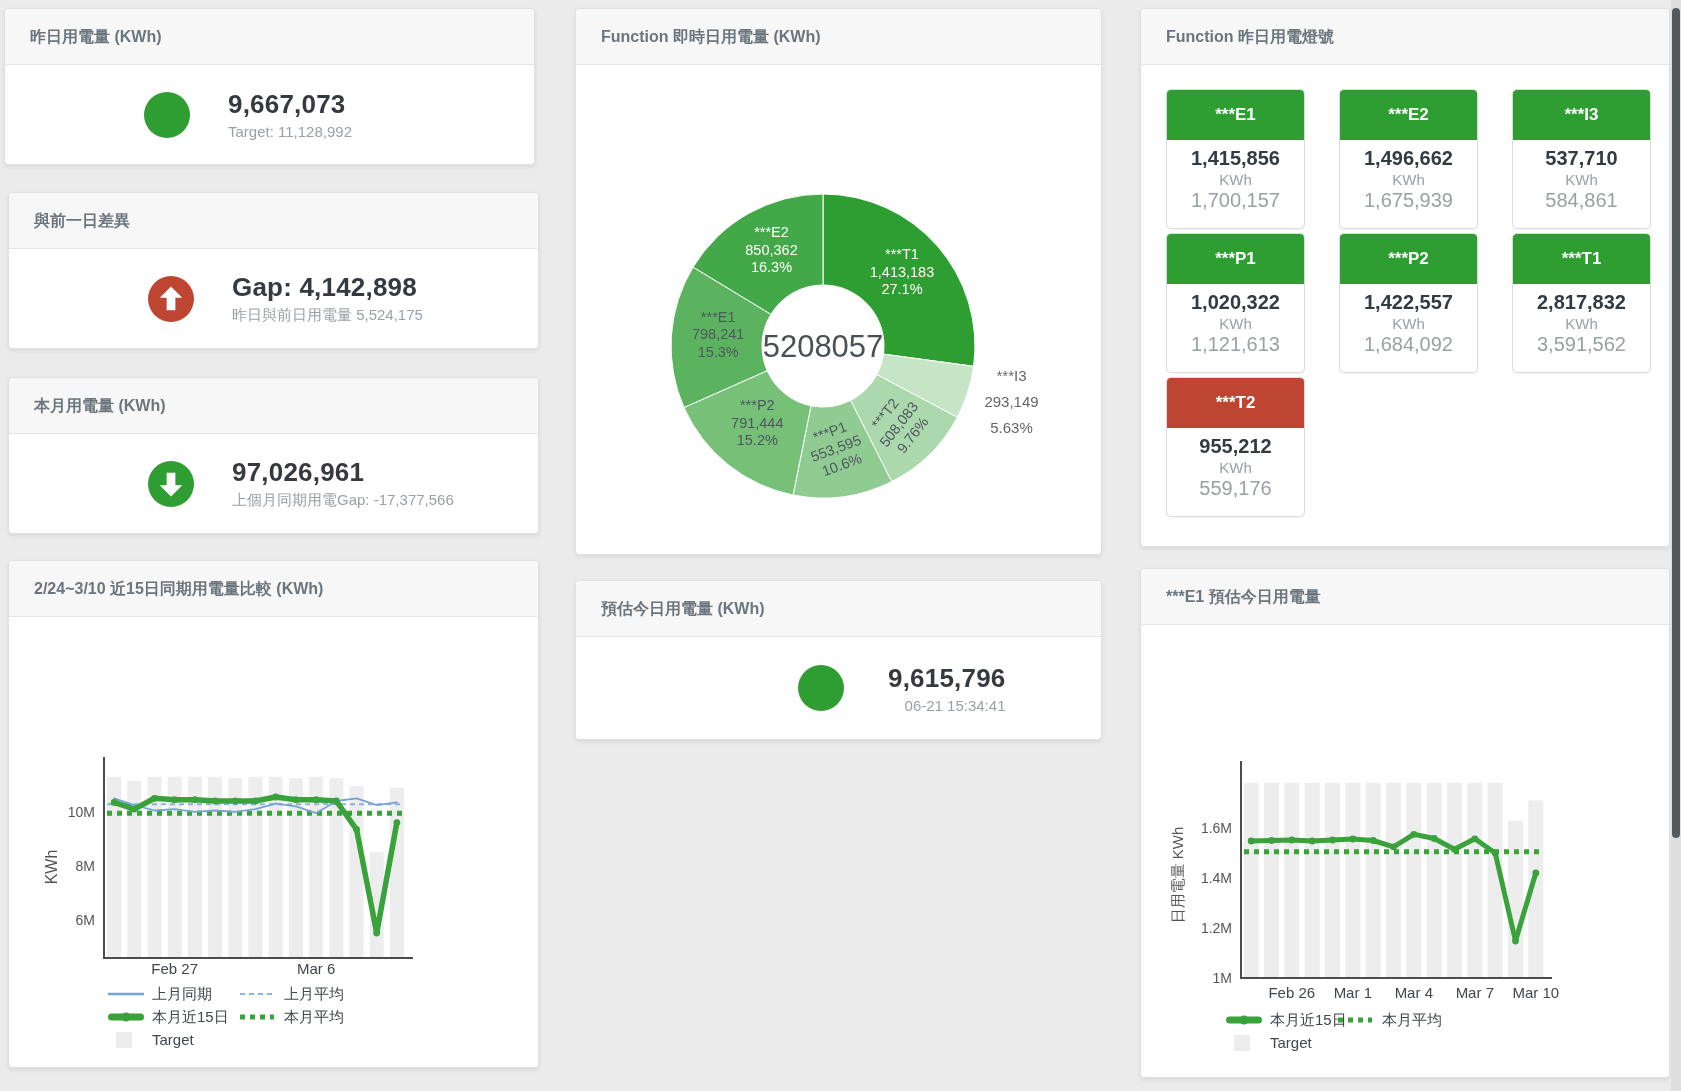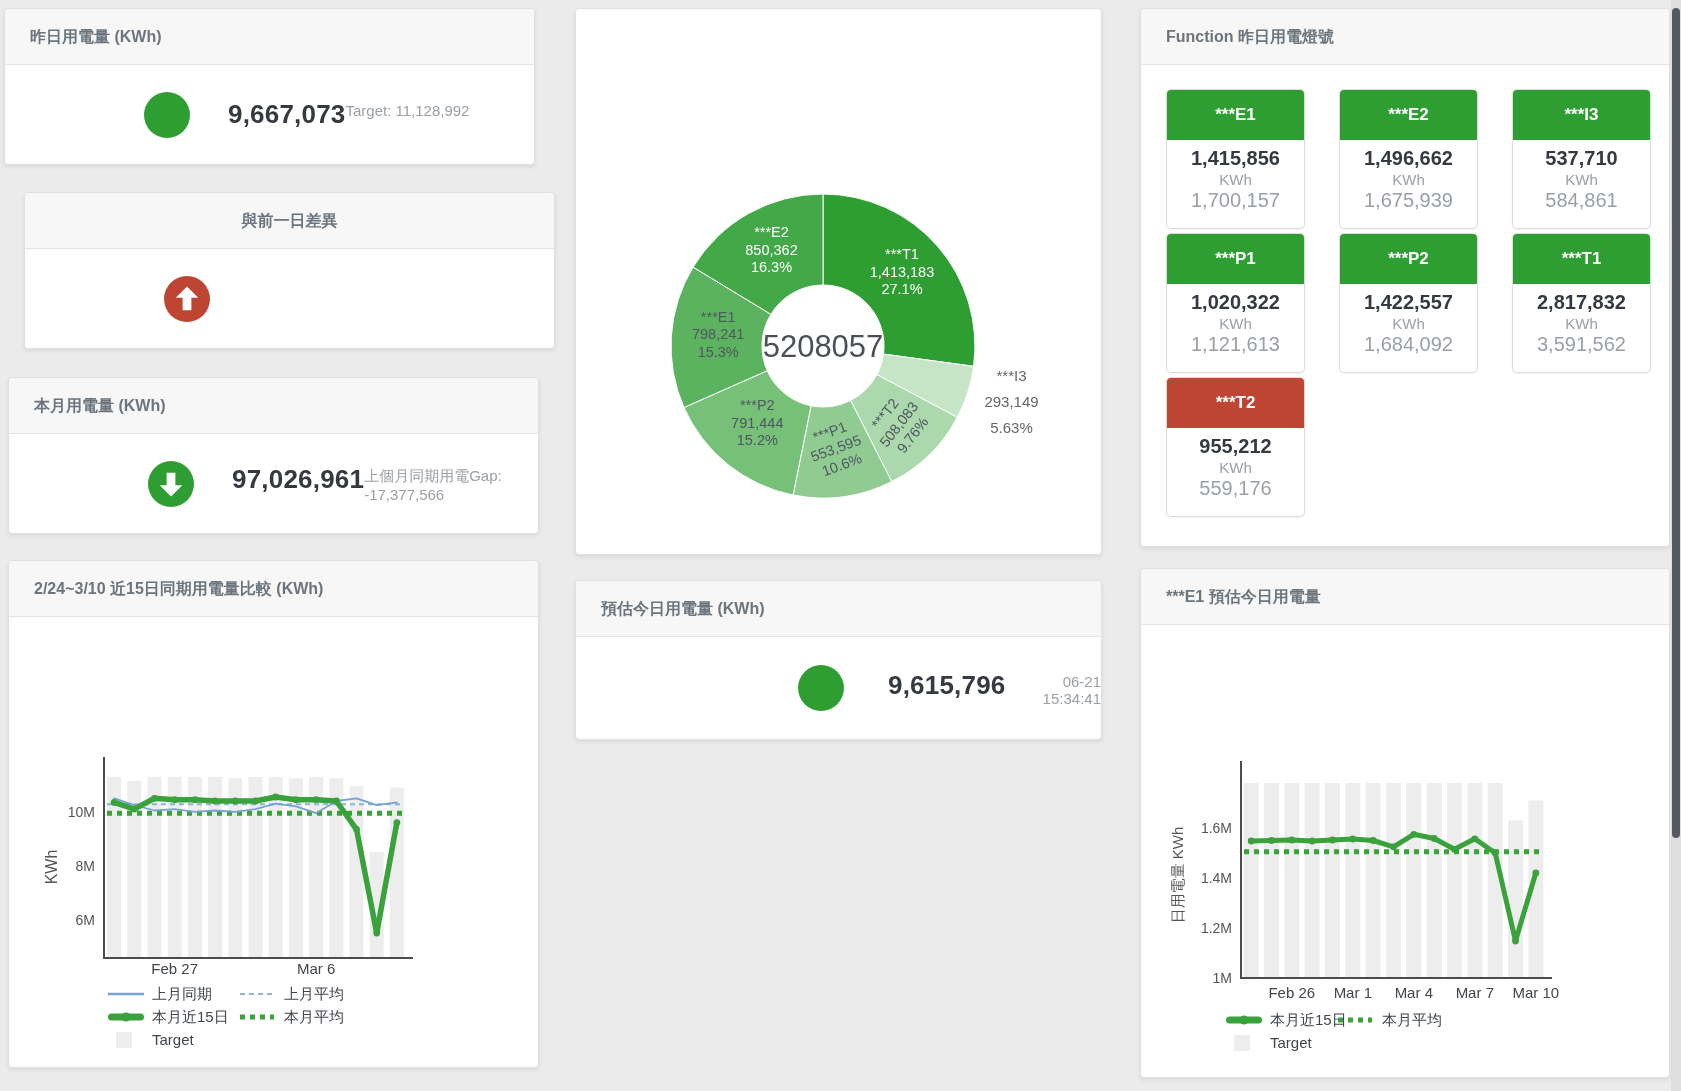--- a/index.html
+++ b/index.html
@@ -3,21 +3,21 @@
 <meta charset="utf-8">
 <style>
   html,body{margin:0;padding:0;}
   body{width:1681px;height:1091px;background:#ebebeb;font-family:"Liberation Sans","DejaVu Sans",sans-serif;overflow:hidden;position:relative;}
   #app{position:absolute;inset:0;}
   .card{position:absolute;background:#fff;border:1px solid #e0e0e0;border-radius:4px;box-shadow:0 2px 4px rgba(0,0,0,.08);}
   .card-header{height:55px;line-height:55px;padding:0 25px;background:#f7f7f7;border-bottom:1px solid #e4e4e4;border-radius:4px 4px 0 0;font-size:16px;font-weight:bold;color:#6c757d;white-space:nowrap;overflow:hidden;}
   .stat{display:flex;align-items:center;height:calc(100% - 56px);}
   .ind{width:46px;height:46px;border-radius:50%;flex:none;display:flex;align-items:center;justify-content:center;}
   .ind svg{width:30px;height:30px;}
-  .stat-text{display:flex;flex-direction:row;}
+  .stat-text{display:flex;flex-direction:column;}
   .stat-value{font-size:26px;font-weight:bold;color:#343a40;letter-spacing:.2px;}
   .stat-sub{font-size:15px;color:#9aa0a6;margin-top:3px;}
   .stat-sub.right{text-align:right;}
   .tile{position:absolute;width:137px;height:138px;border:1px solid #dcdcdc;border-radius:5px;background:#fff;text-align:center;overflow:hidden;box-shadow:0 1px 2px rgba(0,0,0,.05);}
   .tile-head{height:50px;line-height:50px;color:#fff;font-weight:bold;font-size:17px;}
   .tile-val{font-size:20px;font-weight:bold;color:#343a40;margin-top:7px;}
   .tile-unit{font-size:15px;color:#9aa0a6;margin-top:1px;}
   .tile-target{font-size:20px;color:#9aa0a6;margin-top:1px;}
   svg{display:block;}
   svg text{font-family:"Liberation Sans","DejaVu Sans",sans-serif;}
@@ -38,27 +38,31 @@
     <div class="card-header">昨日用電量 (KWh)</div>
     <div class="stat">
       <div class="ind" style="background:#2f9e32;margin-left:139px;"></div>
       <div class="stat-text" style="margin-left:38px;">
         <div class="stat-value">9,667,073</div>
         <div class="stat-sub">Target: 11,128,992</div>
       </div>
     </div>
   </div>
 
-  <div class="card" style="left:24px;top:192px;width:529px;height:155px;text-align:center;">
+  <div class="card" style="left:8px;top:192px;width:529px;height:155px;">
     <div class="card-header">與前一日差異</div>
     <div class="stat">
       <div class="ind" style="background:#bd4532;margin-left:139px;">
         <svg viewBox="0 0 24 24">
             <path d="M12 2 L21 11 H15.5 V21 H8.5 V11 H3 Z" fill="#fff"></path>
           </svg>
+      </div>
+      <div class="stat-text" style="margin-left:38px;">
+        <div class="stat-value">Gap: 4,142,898</div>
+        <div class="stat-sub">昨日與前日用電量 5,524,175</div>
       </div>
     </div>
   </div>
 
   <div class="card" style="left:8px;top:377px;width:529px;height:155px;">
     <div class="card-header">本月用電量 (KWh)</div>
     <div class="stat">
       <div class="ind" style="background:#2f9e32;margin-left:139px;">
         <svg viewBox="0 0 24 24" style="transform:rotate(180deg)">
             <path d="M12 2 L21 11 H15.5 V21 H8.5 V11 H3 Z" fill="#fff"></path>
@@ -134,20 +138,21 @@
           <text x="275" y="405" class="legtext">本月平均</text>
         </g>
         <g>
           <rect x="107" y="415" width="16" height="16" fill="#ededed"></rect>
           <text x="143" y="428" class="legtext">Target</text>
         </g>
       </svg>
   </div>
 
   <div class="card" style="left:575px;top:8px;width:525px;height:545px;">
+    <div class="card-header">Function 即時日用電量 (KWh)</div>
     <svg id="donut-svg" width="523" height="488" style="position:absolute;top:56px;left:0;">
       <path d="M247.0 129.0 A152 152 0 0 1 397.6 301.3 L307.5 289.1 A61 61 0 0 0 247.0 220.0 Z" fill="#2f9e32" stroke="#fff" stroke-width="1"></path>
         <path d="M397.6 301.3 A152 152 0 0 1 381.3 352.3 L300.9 309.6 A61 61 0 0 0 307.5 289.1 Z" fill="#c6e5c7" stroke="#fff" stroke-width="1"></path>
         <path d="M381.3 352.3 A152 152 0 0 1 315.7 416.6 L274.6 335.4 A61 61 0 0 0 300.9 309.6 Z" fill="#abd8ac" stroke="#fff" stroke-width="1"></path>
         <path d="M315.7 416.6 A152 152 0 0 1 217.1 430.0 L235.0 340.8 A61 61 0 0 0 274.6 335.4 Z" fill="#90cc92" stroke="#fff" stroke-width="1"></path>
         <path d="M217.1 430.0 A152 152 0 0 1 108.0 342.5 L191.2 305.7 A61 61 0 0 0 235.0 340.8 Z" fill="#76c078" stroke="#fff" stroke-width="1"></path>
         <path d="M108.0 342.5 A152 152 0 0 1 117.1 202.1 L194.9 249.3 A61 61 0 0 0 191.2 305.7 Z" fill="#5cb35f" stroke="#fff" stroke-width="1"></path>
         <path d="M117.1 202.1 A152 152 0 0 1 247.0 129.0 L247.0 220.0 A61 61 0 0 0 194.9 249.3 Z" fill="#43a847" stroke="#fff" stroke-width="1"></path>
         <text class="donut-center" x="247" y="292" text-anchor="middle">5208057</text>
     <text text-anchor="middle" fill="#ffffff" font-size="14.5"><tspan x="326.0" y="194.4">***T1</tspan><tspan x="326.0" y="211.9">1,413,183</tspan><tspan x="326.0" y="229.4">27.1%</tspan></text>

